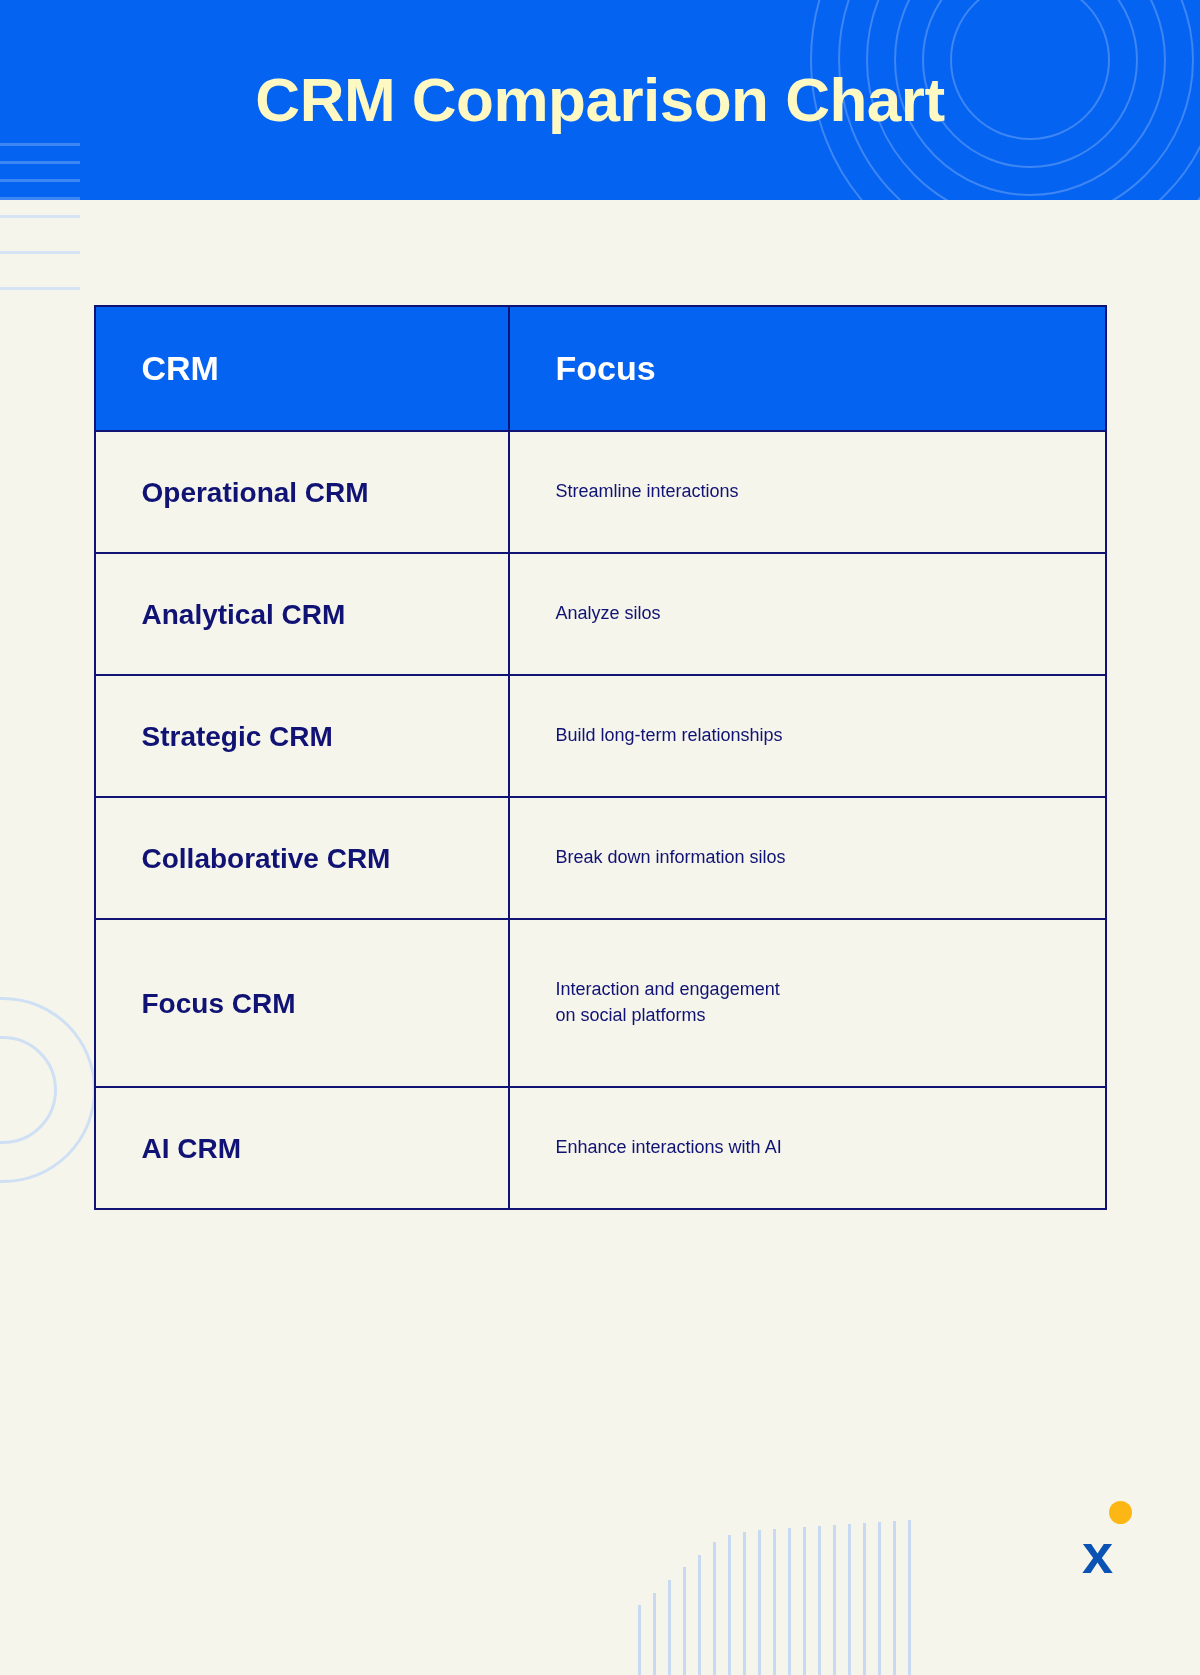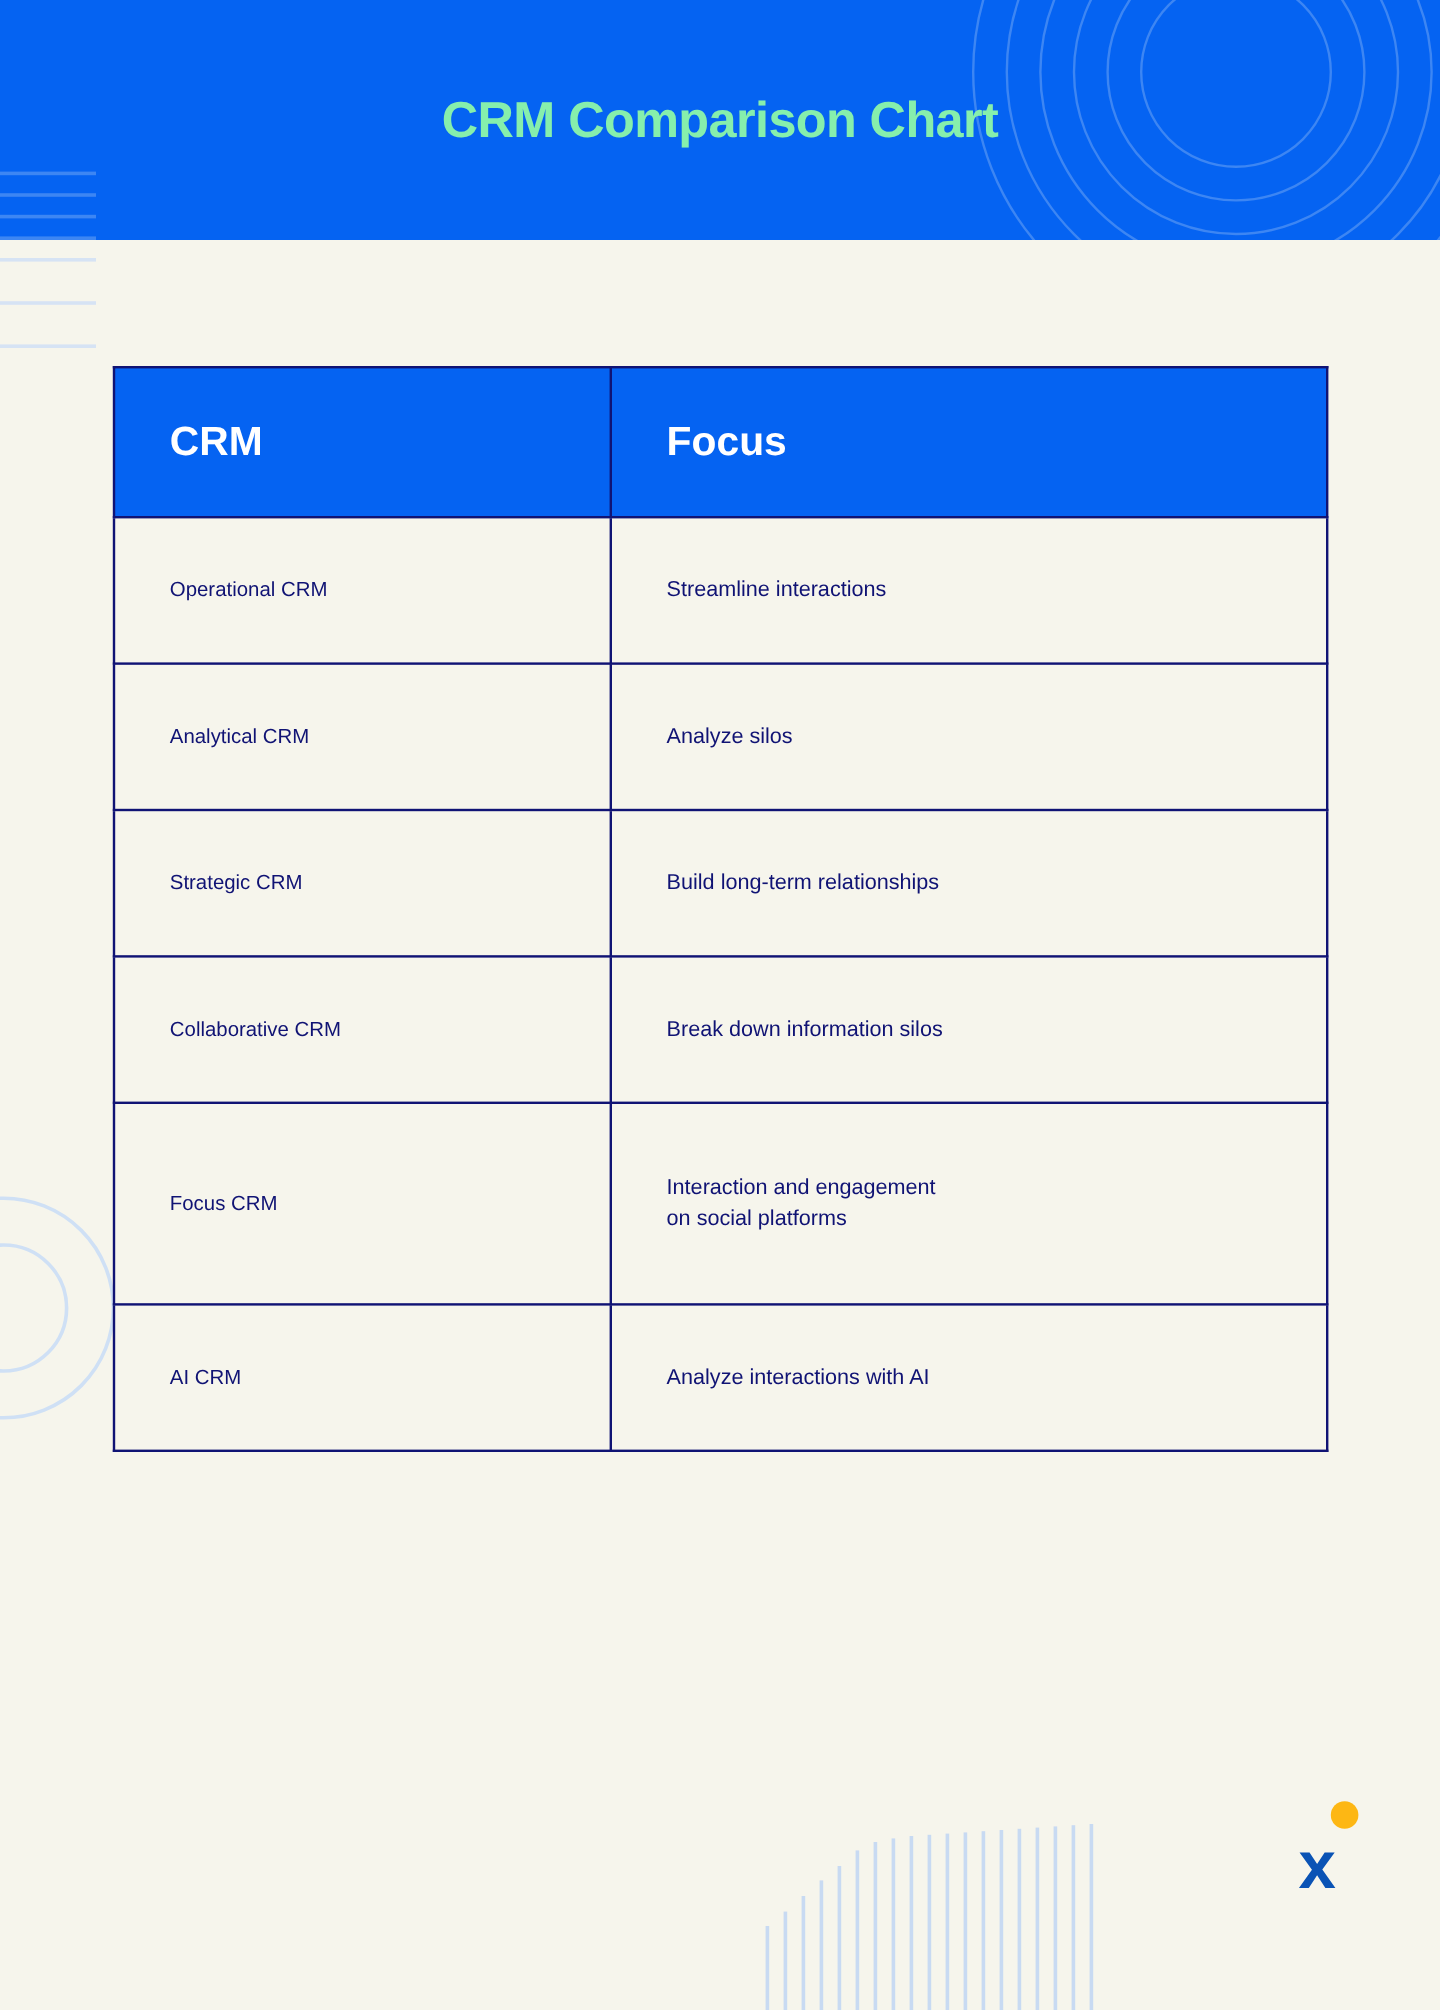--- a/index.html
+++ b/index.html
@@ -93,22 +93,22 @@
     position: relative;
     z-index: 2;
     height: 200px;
     background: #0563f2;
     display: flex;
     align-items: center;
     justify-content: center;
     overflow: hidden;
   }
   .header-title {
-    color: #86efac;
-    font-size: 42px;
+    color: #fef9c3;
+    font-size: 62px;
     font-weight: bold;
     letter-spacing: -0.5px;
     line-height: 1;
     position: relative;
     z-index: 3;
     text-align: center;
   }
   .header-deco {
     position: absolute;
     inset: 0;
@@ -153,22 +153,22 @@
     padding: 0 46px;
   }
 
   tbody td {
     background: #f6f5ec;
     color: #101374;
     height: 122px;
     padding: 18px 46px;
   }
   tbody td.c-name {
-    font-size: 17px;
-    font-weight: normal;
+    font-size: 28px;
+    font-weight: bold;
     line-height: 1.25;
   }
   tbody td.c-focus {
     font-size: 18px;
     font-weight: normal;
     line-height: 1.42;
   }
   tbody tr.tall td { height: 168px; }
 
   
@@ -291,21 +291,21 @@
       <tr>
         <td class="c-name">Collaborative CRM</td>
         <td class="c-focus">Break down information silos</td>
       </tr>
       <tr class="tall">
         <td class="c-name">Focus CRM</td>
         <td class="c-focus">Interaction and engagement<br>on social platforms</td>
       </tr>
       <tr>
         <td class="c-name">AI CRM</td>
-        <td class="c-focus">Analyze interactions with AI</td>
+        <td class="c-focus">Enhance interactions with AI</td>
       </tr>
     </tbody>
   </table>
 </div>
 
 <div class="footer-logo">
   <div class="logo-dot"></div>
   <div class="logo-x">x</div>
 </div>
 

